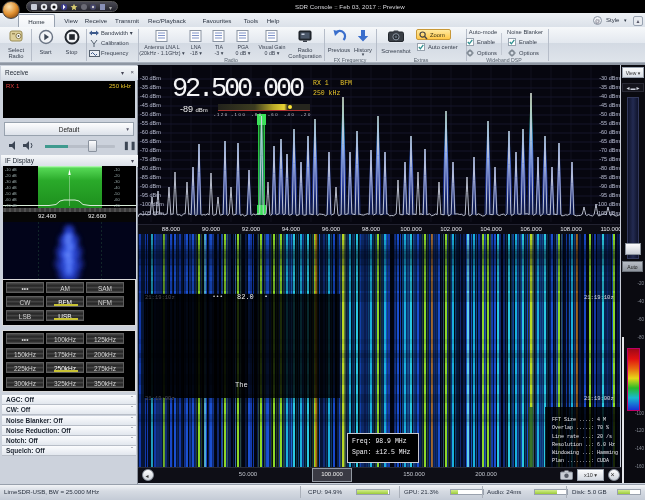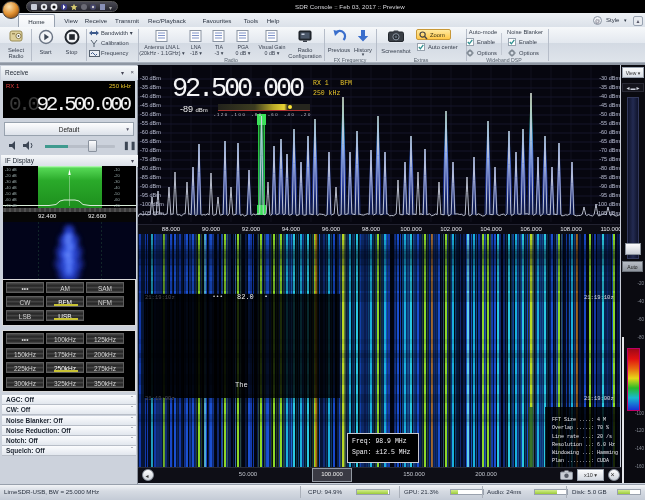--- a/index.html
+++ b/index.html
@@ -204,21 +204,20 @@
 
 <div style="position:absolute;left:0;top:65px;width:138px;height:419px;background:#ccd2dc;border-right:1px solid #888f9a"></div>
 <div style="position:absolute;left:1px;top:66px;width:137px;height:14px;background:linear-gradient(#f6f8fa,#d8dee6)">
   <span style="position:absolute;left:4px;top:3px;font-size:6.5px;color:#1c2430">Receive</span>
   <span style="position:absolute;right:14px;top:3px;font-size:6px;color:#445">▾</span>
   <span style="position:absolute;right:4px;top:3px;font-size:6px;color:#445">×</span>
 </div>
 <div style="position:absolute;left:3px;top:81px;width:132px;height:37px;background:#000">
   <span style="position:absolute;left:3px;top:2px;font-size:6px;color:#e03c3c">RX 1</span>
   <span style="position:absolute;right:4px;top:2px;font-size:6px;color:#e8c42a">250 kHz</span>
-  <div style="position:absolute;left:6px;top:12px;font-family:'Liberation Mono',monospace;font-size:21px;letter-spacing:-3.4px;white-space:nowrap"><span style="color:#3a3a3a">0.0</span><span style="color:#f2f2f2">92.500.000</span></div>
 </div>
 <div style="position:absolute;left:4px;top:122px;width:130px;height:14px;background:linear-gradient(#fdfdfe,#dde2ea);border:1px solid #98a2ae;font-size:6.5px;color:#222;text-align:center;line-height:13px">Default<span style="position:absolute;right:4px;font-size:5.5px;color:#556">▾</span></div>
 <svg style="position:absolute;left:8px;top:140px" width="26" height="11" viewBox="0 0 26 11">
     <path d="M1 4 h3 l3 -3 v9 l-3 -3 h-3 z" fill="#3c4654"></path>
     <path d="M15 4 h3 l3 -3 v9 l-3 -3 h-3 z" fill="#3c4654"></path>
     <path d="M23 3 q2 2.5 0 5" stroke="#3c4654" fill="none"></path>
   </svg>
 <div style="position:absolute;left:45px;top:145px;width:70px;height:3px;background:#b8bec8;border-radius:1px"></div>
 <div style="position:absolute;left:45px;top:145px;width:23px;height:3px;background:#3f9a8e"></div>
 <div style="position:absolute;left:88px;top:140px;width:9px;height:12px;background:linear-gradient(#fdfdfe,#ccd1d9);border:1px solid #8a929e;border-radius:1px"></div>

